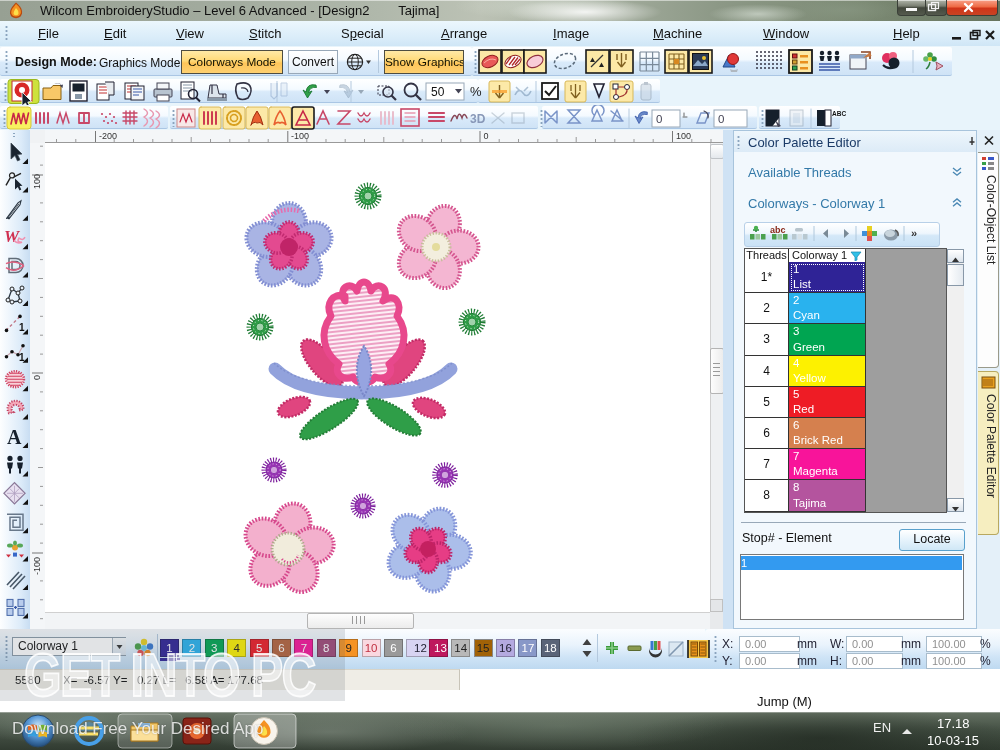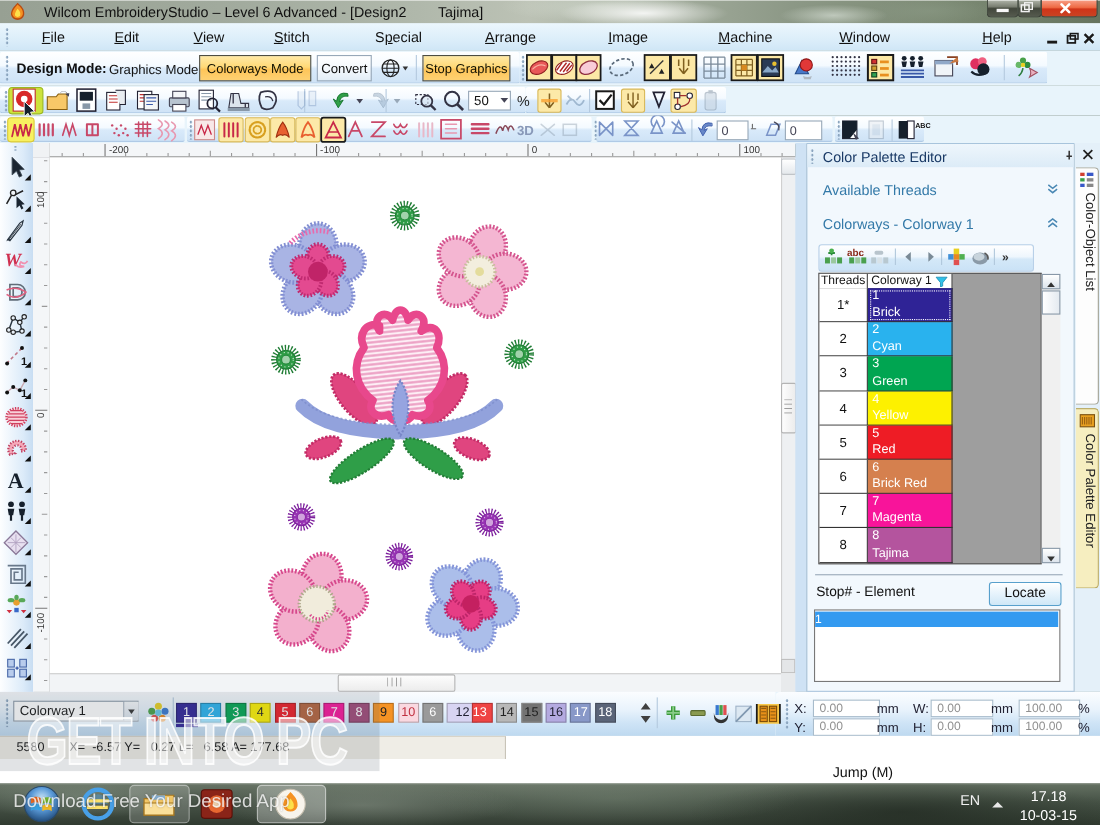--- a/index.html
+++ b/index.html
@@ -110,21 +110,21 @@
 <div class="lbl" style="left:99px;top:56px;font-size:12px;color:#111">Graphics Mode</div>
 <div class="obtn" style="left:181px;top:50px;width:100px;height:22px;line-height:22px;font-size:11.8px">Colorways Mode</div>
 <div class="wbtn" style="left:288px;top:50px;width:48px;height:22px;line-height:22px;font-size:12px">Convert</div>
 <svg class="ic" style="left:346px;top:53px" width="26" height="18" viewBox="0 0 26 18">
 <circle cx="9" cy="9" r="7.6" fill="none" stroke="#222" stroke-width="1.2"></circle>
 <ellipse cx="9" cy="9" rx="3.3" ry="7.6" fill="none" stroke="#222" stroke-width="1"></ellipse>
 <path d="M1.4 9 h15.2 M2.6 5.2 h12.8 M2.6 12.8 h12.8" stroke="#222" stroke-width="1" fill="none"></path>
 <path d="M20 7.5 l5 0 l-2.5 3.5 z" fill="#333"></path>
 </svg>
 <div class="sep" style="left:378px;top:50px;height:23px"></div>
-<div class="obtn" style="left:384px;top:50px;width:78px;height:22px;line-height:22px;font-size:11.8px">Stop Graphics</div>
+<div class="obtn" style="left:384px;top:50px;width:78px;height:22px;line-height:22px;font-size:11.8px">Show Graphics</div>
 <div class="vdots" style="left:474px;top:50px;height:24px"></div>
 
 <svg class="abs" style="left:472px;top:46px" width="528" height="32">
 <g>
 
 <g transform="translate(7,4)">
 <rect x="0" y="0" width="22" height="23" fill="#fce8a6" stroke="#1a1a1a" stroke-width="1.6"></rect>
 <ellipse cx="11" cy="11.5" rx="8.5" ry="5.5" transform="rotate(-25 11 11.5)" fill="#e85858" stroke="#902020" stroke-width="1"></ellipse>
 <path d="M5 13 q6 -6 12 -3" stroke="#f8b0a0" stroke-width="1" fill="none"></path>
 </g>
@@ -827,21 +827,21 @@
 <div class="abs" style="left:745px;top:262.0px;width:43px;height:30.2px;background:#fff;border-right:1px solid #333;border-bottom:1px solid #333;font-size:12px;color:#111;text-align:center;line-height:31px">1*</div>
 <div class="abs" style="left:745px;top:293.2px;width:43px;height:30.2px;background:#fff;border-right:1px solid #333;border-bottom:1px solid #333;font-size:12px;color:#111;text-align:center;line-height:31px">2</div>
 <div class="abs" style="left:745px;top:324.4px;width:43px;height:30.2px;background:#fff;border-right:1px solid #333;border-bottom:1px solid #333;font-size:12px;color:#111;text-align:center;line-height:31px">3</div>
 <div class="abs" style="left:745px;top:355.6px;width:43px;height:30.2px;background:#fff;border-right:1px solid #333;border-bottom:1px solid #333;font-size:12px;color:#111;text-align:center;line-height:31px">4</div>
 <div class="abs" style="left:745px;top:386.8px;width:43px;height:30.2px;background:#fff;border-right:1px solid #333;border-bottom:1px solid #333;font-size:12px;color:#111;text-align:center;line-height:31px">5</div>
 <div class="abs" style="left:745px;top:418.0px;width:43px;height:30.2px;background:#fff;border-right:1px solid #333;border-bottom:1px solid #333;font-size:12px;color:#111;text-align:center;line-height:31px">6</div>
 <div class="abs" style="left:745px;top:449.2px;width:43px;height:30.2px;background:#fff;border-right:1px solid #333;border-bottom:1px solid #333;font-size:12px;color:#111;text-align:center;line-height:31px">7</div>
 <div class="abs" style="left:745px;top:480.4px;width:43px;height:30.2px;background:#fff;border-right:1px solid #333;border-bottom:1px solid #333;font-size:12px;color:#111;text-align:center;line-height:31px">8</div>
 <div class="abs" style="left:789px;top:262.0px;width:76px;height:30.2px;background:#2f2396;border-right:1px solid #333;border-bottom:1px solid #333;outline:1.5px dotted #fff;outline-offset:-3px;color:#fff;font-size:11.5px">
     <span style="position:absolute;left:4px;top:1px">1</span>
-    <span style="position:absolute;left:4px;bottom:2px">Brick</span>
+    <span style="position:absolute;left:4px;bottom:2px">List</span>
   </div>
 <div class="abs" style="left:789px;top:293.2px;width:76px;height:30.2px;background:#29b2ee;border-right:1px solid #333;border-bottom:1px solid #333;color:#fff;font-size:11.5px">
     <span style="position:absolute;left:4px;top:1px">2</span>
     <span style="position:absolute;left:4px;bottom:2px">Cyan</span>
   </div>
 <div class="abs" style="left:789px;top:324.4px;width:76px;height:30.2px;background:#00a551;border-right:1px solid #333;border-bottom:1px solid #333;color:#fff;font-size:11.5px">
     <span style="position:absolute;left:4px;top:1px">3</span>
     <span style="position:absolute;left:4px;bottom:2px">Green</span>
   </div>
 <div class="abs" style="left:789px;top:355.6px;width:76px;height:30.2px;background:#fdf100;border-right:1px solid #333;border-bottom:1px solid #333;color:#fff;font-size:11.5px">
@@ -917,23 +917,23 @@
 <div class="abs" style="left:204.8px;top:639px;width:19px;height:18px;background:#00a551;border:1px solid rgba(0,0,0,.25);box-sizing:border-box;color:#fff;font-size:11.5px;text-align:center;line-height:17px">3</div>
 <div class="abs" style="left:227.2px;top:639px;width:19px;height:18px;background:#fdf100;border:1px solid rgba(0,0,0,.25);box-sizing:border-box;color:#222;font-size:11.5px;text-align:center;line-height:17px">4</div>
 <div class="abs" style="left:249.6px;top:639px;width:19px;height:18px;background:#ee1c25;border:1px solid rgba(0,0,0,.25);box-sizing:border-box;color:#fff;font-size:11.5px;text-align:center;line-height:17px">5</div>
 <div class="abs" style="left:272.0px;top:639px;width:19px;height:18px;background:#b5633c;border:1px solid rgba(0,0,0,.25);box-sizing:border-box;color:#fff;font-size:11.5px;text-align:center;line-height:17px">6</div>
 <div class="abs" style="left:294.4px;top:639px;width:19px;height:18px;background:#f8149a;border:1px solid rgba(0,0,0,.25);box-sizing:border-box;color:#fff;font-size:11.5px;text-align:center;line-height:17px">7</div>
 <div class="abs" style="left:316.8px;top:639px;width:19px;height:18px;background:#a04878;border:1px solid rgba(0,0,0,.25);box-sizing:border-box;color:#fff;font-size:11.5px;text-align:center;line-height:17px">8</div>
 <div class="abs" style="left:339.2px;top:639px;width:19px;height:18px;background:#f59324;border:1px solid rgba(0,0,0,.25);box-sizing:border-box;color:#222;font-size:11.5px;text-align:center;line-height:17px">9</div>
 <div class="abs" style="left:361.6px;top:639px;width:19px;height:18px;background:#fad8e0;border:1px solid rgba(0,0,0,.25);box-sizing:border-box;color:#c03040;font-size:11.5px;text-align:center;line-height:17px">10</div>
 <div class="abs" style="left:384.0px;top:639px;width:19px;height:18px;background:#9a9a9a;border:1px solid rgba(0,0,0,.25);box-sizing:border-box;color:#fff;font-size:11.5px;text-align:center;line-height:17px">6</div>
 <div class="abs" style="left:406.4px;top:639px;width:28px;height:18px;background:#d8d4f2;border:1px solid rgba(0,0,0,.25);box-sizing:border-box;color:#223;font-size:11.5px;text-align:center;line-height:17px">12</div>
-<div class="abs" style="left:428.8px;top:639px;width:19px;height:18px;background:#ef4444;border:1px solid rgba(0,0,0,.25);box-sizing:border-box;color:#fff;font-size:11.5px;text-align:left;line-height:17px">13</div>
+<div class="abs" style="left:428.8px;top:639px;width:19px;height:18px;background:#be185d;border:1px solid rgba(0,0,0,.25);box-sizing:border-box;color:#fff;font-size:11.5px;text-align:right;line-height:17px">13</div>
 <div class="abs" style="left:451.2px;top:639px;width:19px;height:18px;background:#b8b8b8;border:1px solid rgba(0,0,0,.25);box-sizing:border-box;color:#222;font-size:11.5px;text-align:center;line-height:17px">14</div>
-<div class="abs" style="left:473.6px;top:639px;width:19px;height:18px;background:#737373;border:1px solid #888;box-sizing:border-box;color:#222;font-size:11.5px;text-align:center;line-height:17px">15</div>
+<div class="abs" style="left:473.6px;top:639px;width:19px;height:18px;background:#a16207;border:1px solid #888;box-sizing:border-box;color:#222;font-size:11.5px;text-align:center;line-height:17px">15</div>
 <div class="abs" style="left:496.0px;top:639px;width:19px;height:18px;background:#b4aae0;border:1px solid rgba(0,0,0,.25);box-sizing:border-box;color:#223;font-size:11.5px;text-align:center;line-height:17px">16</div>
 <div class="abs" style="left:518.4px;top:639px;width:19px;height:18px;background:#8898c8;border:1px solid rgba(0,0,0,.25);box-sizing:border-box;color:#fff;font-size:11.5px;text-align:center;line-height:17px">17</div>
 <div class="abs" style="left:540.8px;top:639px;width:19px;height:18px;background:#5a6478;border:1px solid rgba(0,0,0,.25);box-sizing:border-box;color:#fff;font-size:11.5px;text-align:center;line-height:17px">18</div>
 <svg class="abs" style="left:581px;top:638px" width="12" height="20">
     <path d="M6 1 l4.5 6 h-9 z M6 19 l-4.5 -6 h9 z" fill="#404040"></path>
   </svg>
 <div class="sep" style="left:597px;top:634px;height:28px"></div>
 <svg class="abs" style="left:604px;top:640px" width="120" height="18">
 <g>
 <path d="M8 2 v12 M2 8 h12" stroke="#3a9a3a" stroke-width="4"></path>

